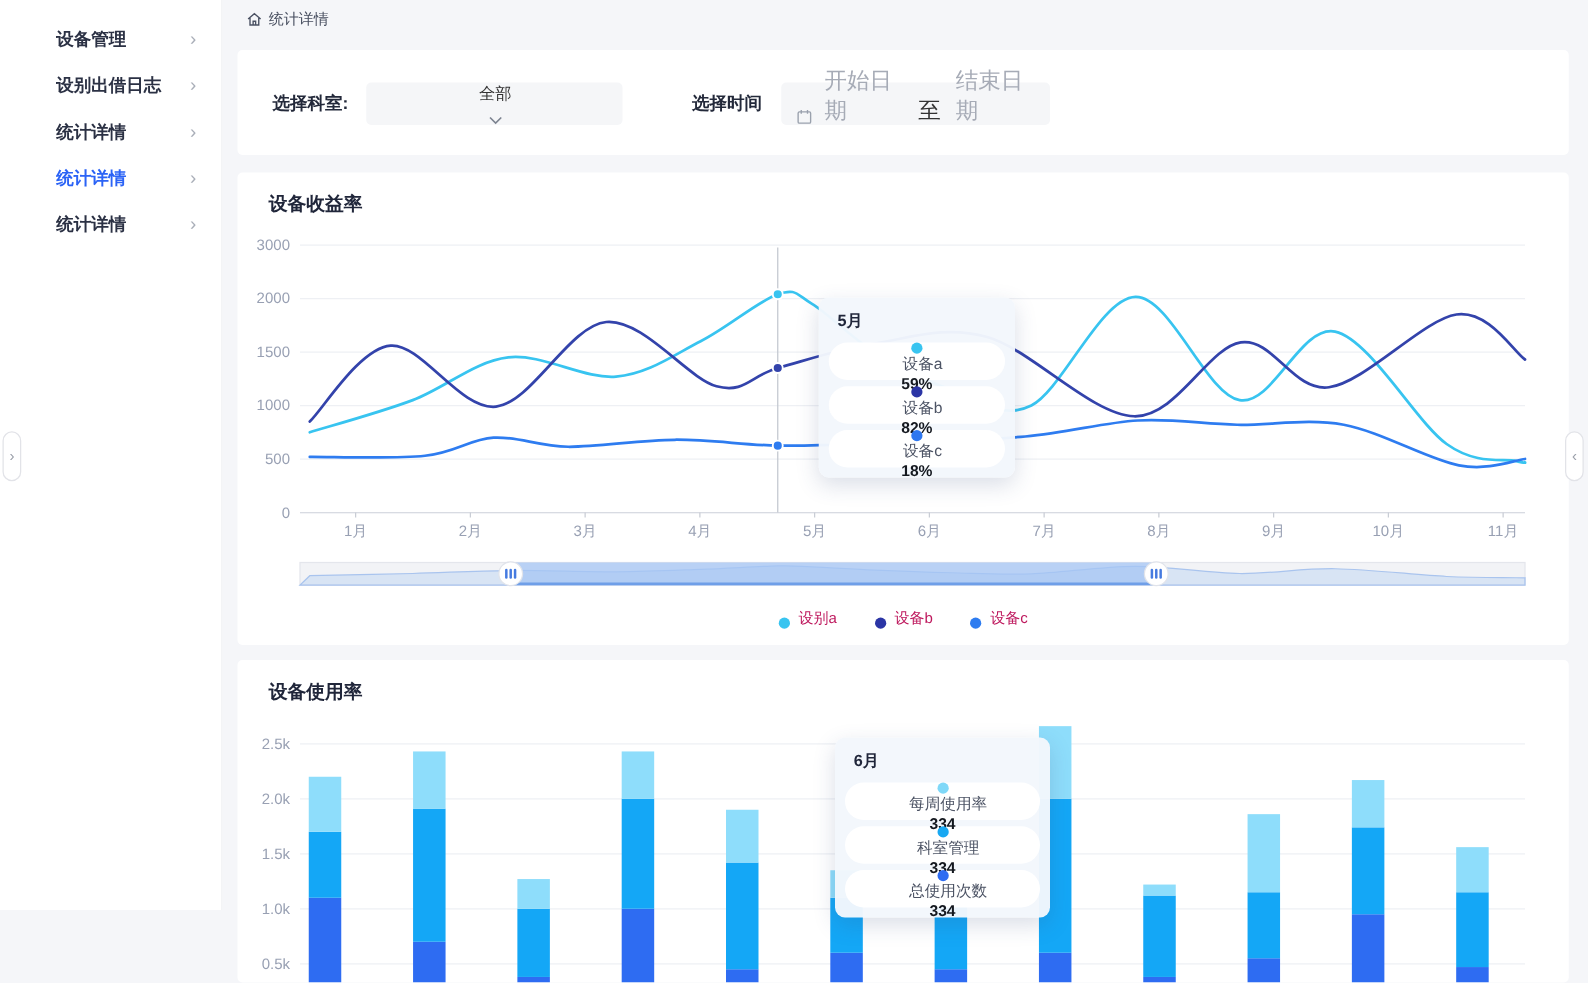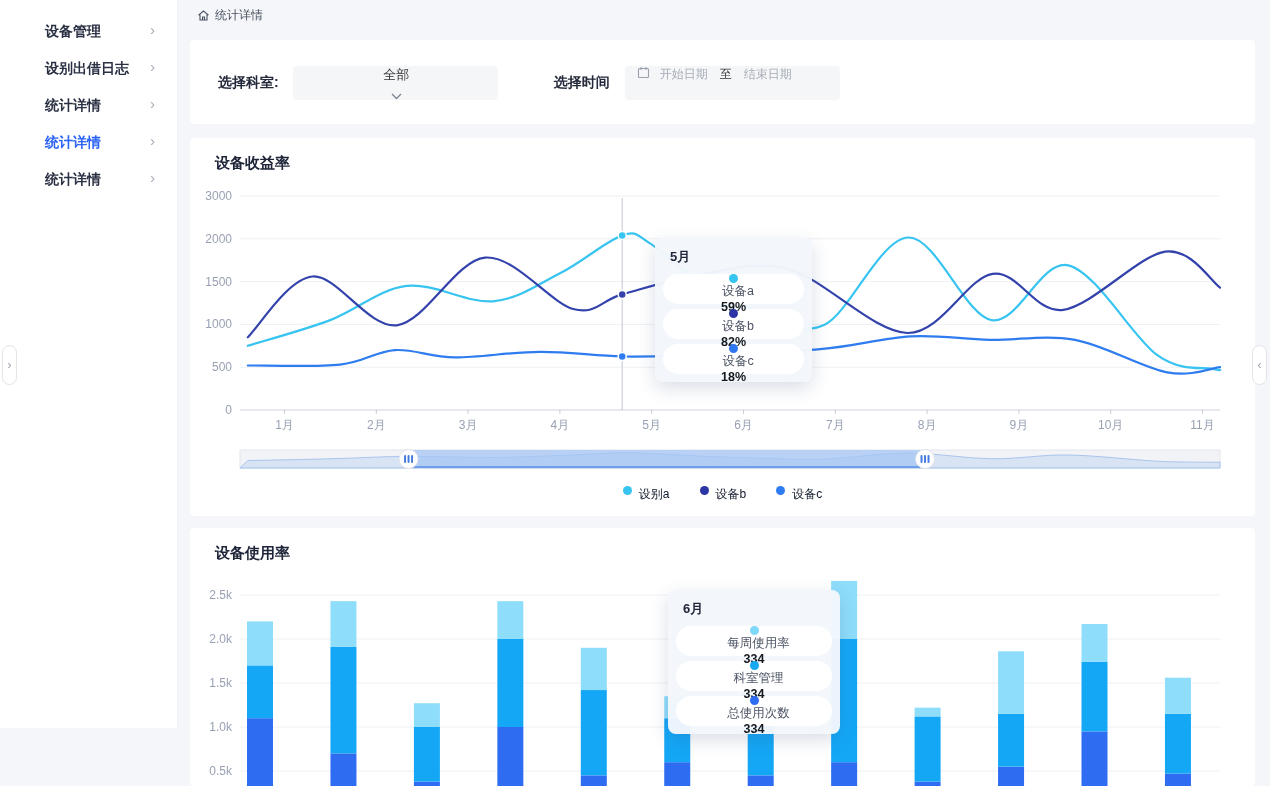--- a/index.html
+++ b/index.html
@@ -1,21 +1,21 @@
 <!DOCTYPE html>
 <html><head>
 <meta charset="utf-8">
 <style>
   * { margin:0; padding:0; box-sizing:border-box; }
   html,body { width:1270px; height:786px; overflow:hidden;
     font-family:"Liberation Sans","DejaVu Sans",sans-serif; background:#f5f6f9; color:#333; }
 
   
   .sidebar { position:absolute; left:0; top:0; width:178px; height:728px;
-    background:#fff; border-right:1px solid #f0f1f4; z-index:5; padding-top:13px;font-family:Liberation Mono, monospace; }
+    background:#fff; border-right:1px solid #f0f1f4; z-index:5; padding-top:13px; }
   .side-item { height:37px; display:flex; align-items:center;
     padding:0 20px 0 45px; cursor:pointer; font-size:14px; font-weight:700; color:#2b3144; }
   .side-item .lbl { flex:1; }
   .side-item .arr { color:#a9aeb8; font-size:15px; font-weight:400; }
   .side-item.active { color:#2b63f6; }
 
   
   .main { position:absolute; left:178px; top:0; width:1092px; height:786px; }
   .breadcrumb { height:30px; display:flex; align-items:center; padding-left:19px;
     font-size:12px; color:#464d5e; gap:5px; }
@@ -27,22 +27,22 @@
   .filters-row { position:absolute; left:0; top:26px; width:100%; height:34px;
     display:flex; align-items:center; }
   .f-label { font-size:14px; font-weight:700; color:#23293a; }
   .lab1 { margin-left:28px; }
   .lab2 { margin-left:56px; }
   .select-box { margin-left:14px; width:205px; height:34px; background:#f5f6f8;
     border-radius:4px; display:flex; align-items:center; padding:0 14px 0 16px;
     font-size:13px; color:#333; cursor:pointer;flex-direction:column; }
   .select-box .val { flex:1; }
   .date-box { margin-left:15px; width:215px; height:34px; background:#f5f6f8;
-    border-radius:4px; display:flex; align-items:flex-start; padding:0 12px;
-    font-size:12px; cursor:pointer; }
+    border-radius:4px; display:flex; align-items:flex-end; padding:0 12px;
+    font-size:18px; cursor:pointer; }
   .ph { color:#a6abb6; }
   .date-sep { color:#333; margin:0 12px; }
   .date-box .cal { margin-right:10px; display:flex; }
 
   .chart-title { position:absolute; left:25px; top:16px; font-size:15px;
     font-weight:700; color:#20263a; }
   .chart-svg { position:absolute; left:0; top:0; }
 
   
   .tip { position:absolute; background:rgba(243,247,252,.97); border-radius:8px;
@@ -53,22 +53,22 @@
   .tip-row:first-of-type { margin-top:0; }
   .dot { width:9px; height:9px; border-radius:50%; flex:none; }
   .tip-row .t-lbl { flex:1; margin-left:9px; color:#4c5364; }
   .tip-row .t-val { font-weight:700; color:#14181f; }
   .tip1 { left:465px; top:100px; width:157px; }
   .tip2 { left:478px; top:62px; width:172px; }
 
   
   .legend { position:absolute; left:0; right:0; bottom:13px; display:flex;
     justify-content:center; gap:30px; }
-  .lg-item { display:flex; align-items:flex-start; gap:7px; font-size:12px;
-    color:#0f172a; cursor:pointer; }
+  .lg-item { display:flex; align-items:flex-end; gap:7px; font-size:12px;
+    color:#be185d; cursor:pointer; }
 
   
   .edge-toggle { position:absolute; top:345px; width:15px; height:40px; background:#fff;
     border:1px solid #e2e3e8; border-radius:8px; display:flex; align-items:center;
     justify-content:center; color:#9ba0aa; font-size:12px; cursor:pointer; z-index:9; }
   .edge-left { left:2px; }
   .edge-right { left:1252px; }
 </style>
 </head>
 <body>

